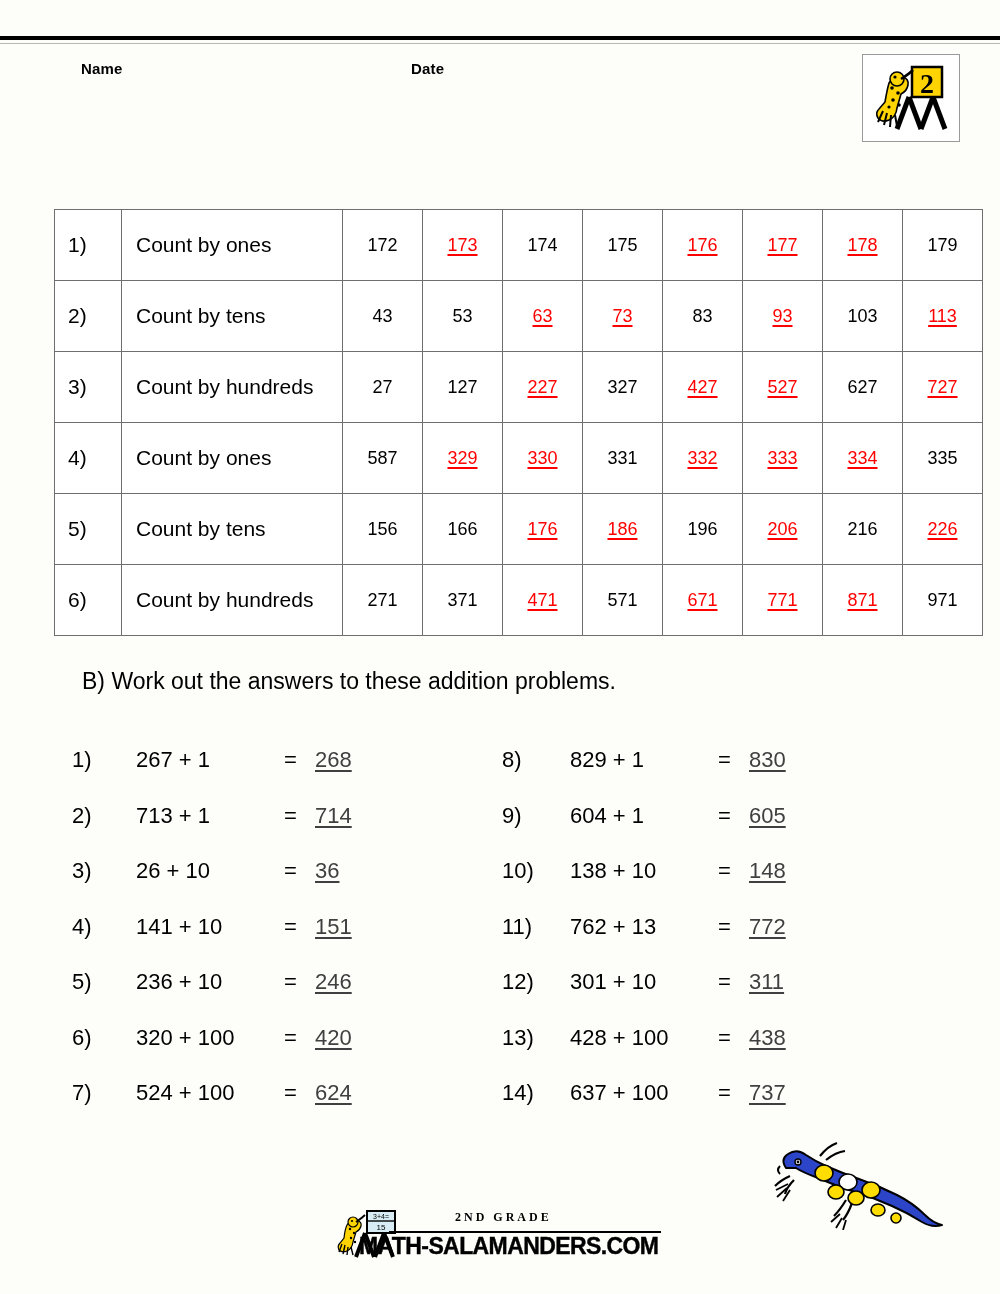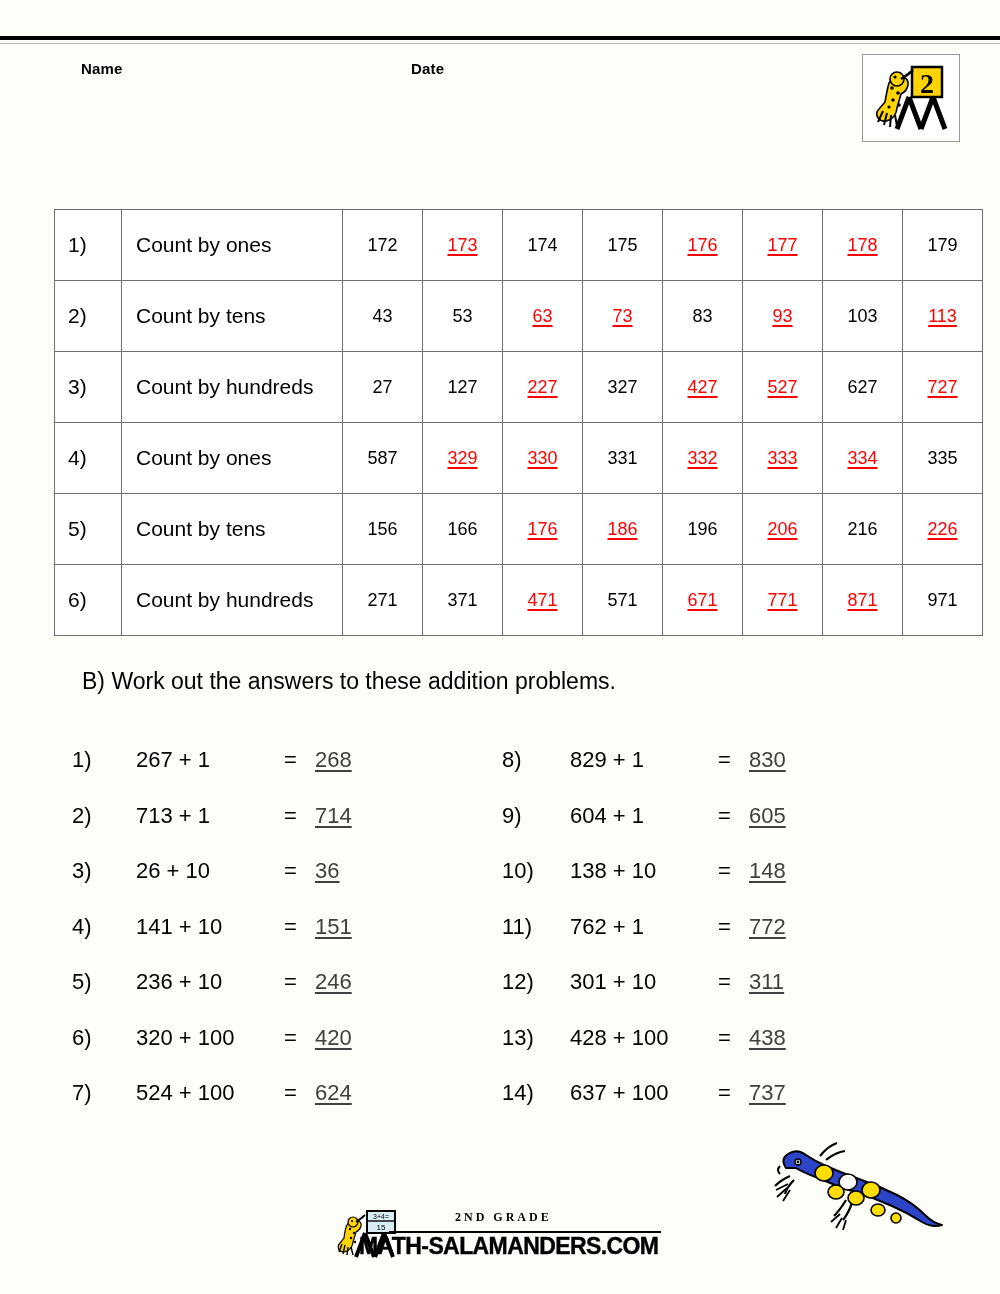--- a/index.html
+++ b/index.html
@@ -422,21 +422,21 @@
           <span class="pans">605</span>
         </div>
         <div class="prob col-right" style="top: 117px;">
           <span class="pnum">10)</span>
           <span class="pexpr">138 + 10</span>
           <span class="peq">=</span>
           <span class="pans">148</span>
         </div>
         <div class="prob col-right" style="top: 172.5px;">
           <span class="pnum">11)</span>
-          <span class="pexpr">762 + 1</span>
+          <span class="pexpr">762 + 13</span>
           <span class="peq">=</span>
           <span class="pans">772</span>
         </div>
         <div class="prob col-right" style="top: 228px;">
           <span class="pnum">12)</span>
           <span class="pexpr">301 + 10</span>
           <span class="peq">=</span>
           <span class="pans">311</span>
         </div>
         <div class="prob col-right" style="top: 283.5px;">

